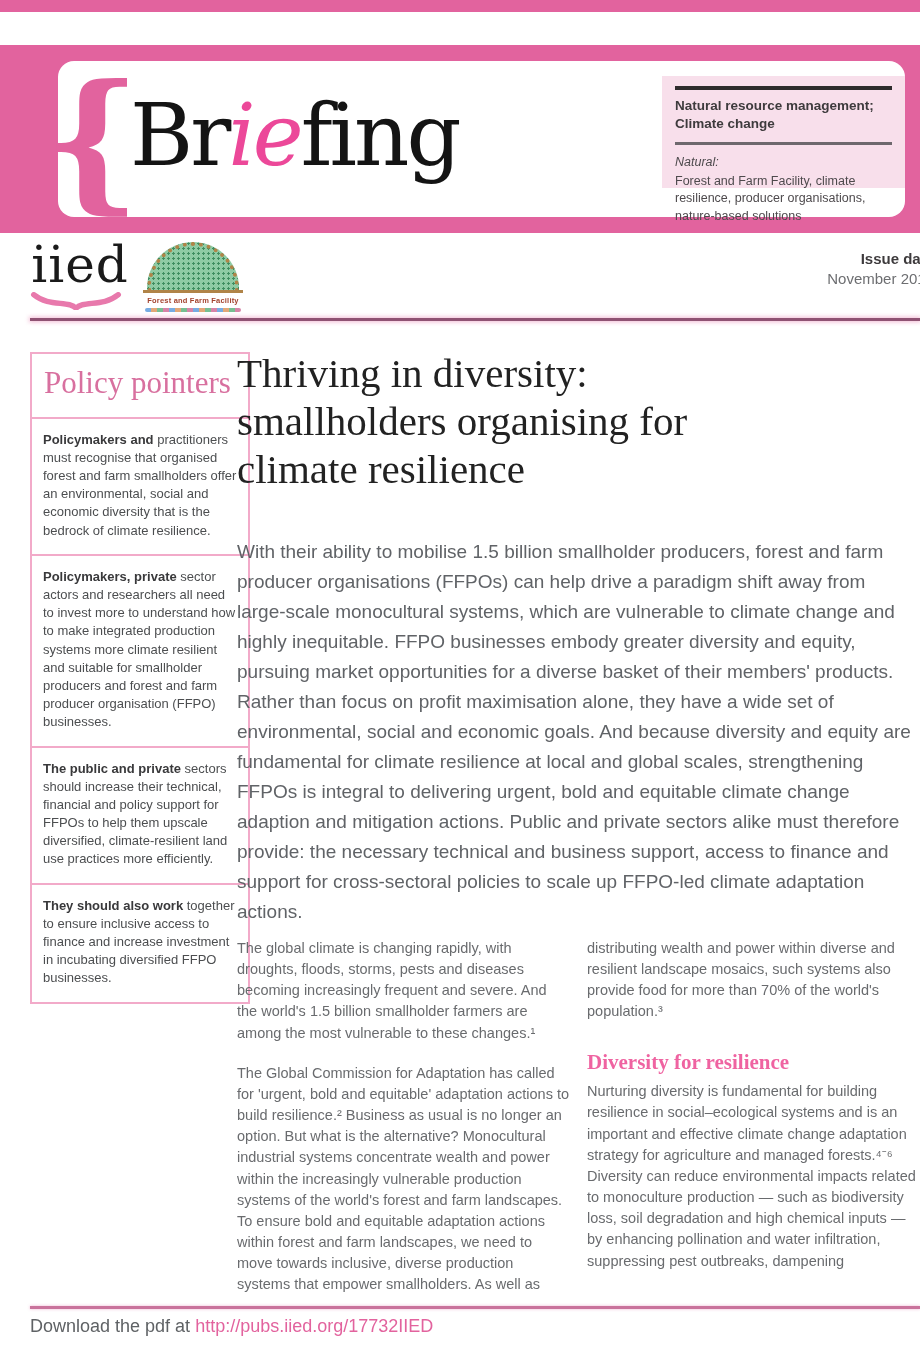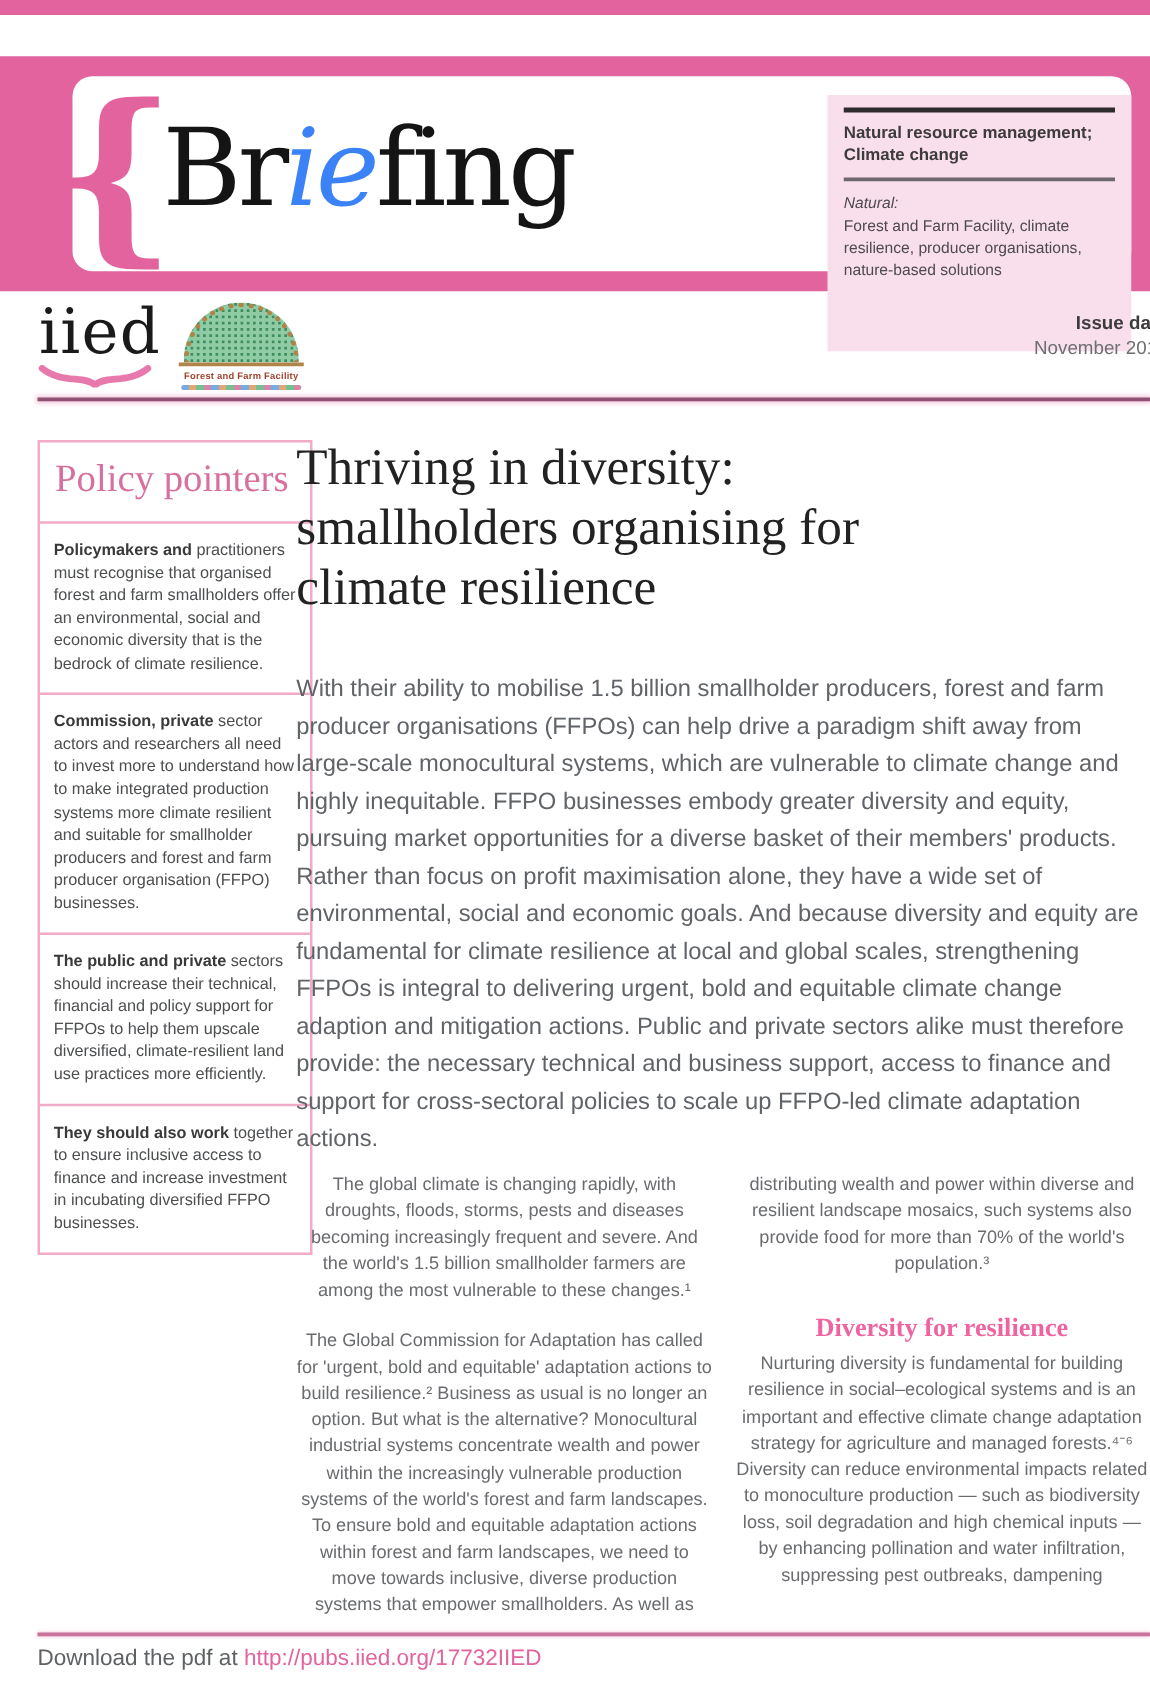--- a/index.html
+++ b/index.html
@@ -13,23 +13,23 @@
   .banner{position:absolute;top:45px;left:0;width:920px;height:188px;background:#e2639e;}
   .banner-card{position:absolute;top:16px;left:58px;width:847px;height:156px;background:#ffffff;border-radius:16px;}
   .banner-brace{
     position:absolute;left:-14px;top:50%;transform:translateY(-50%);
     font-family:"DejaVu Serif",serif;font-size:150px;line-height:1;color:#e2639e;font-weight:bold;
   }
   .briefing-word{
     position:absolute;left:72px;top:50%;transform:translateY(-54%);
     font-family:"DejaVu Serif",serif;font-size:86px;letter-spacing:-3px;color:#141414;white-space:nowrap;
   }
-  .briefing-word .ie{color:#3b82f6;font-style:italic;}
+  .briefing-word .ie{color:#ec4899;font-style:italic;}
   .keywords-box{
-    position:absolute;left:604px;top:15px;width:243px;height:205px;background:#f8dfeb;
+    position:absolute;left:604px;top:15px;width:243px;height:112px;background:#f8dfeb;
     box-sizing:border-box;padding:8px 13px;
   }
   .kw-rule-black{height:4px;background:#2e2b2c;margin:2px 0 7px;}
   .kw-title{font-weight:bold;font-size:13.5px;line-height:1.3;color:#3e3b3d;}
   .kw-rule-gray{height:3px;background:#6e686d;margin:10px 0 9px;}
   .kw-label{font-style:italic;font-size:12.5px;color:#4e4a4d;line-height:1.4;}
   .kw-text{font-size:12.5px;color:#4e4a4d;line-height:1.42;margin-top:1px;}
   
   .iied-logo{position:absolute;left:30px;top:240px;width:100px;text-align:center;}
   .iied-text{font-family:"DejaVu Serif",serif;font-size:50px;line-height:1;color:#1a1a1a;letter-spacing:1px;}
@@ -77,21 +77,21 @@
     font-family:"Liberation Serif",serif;font-size:41px;line-height:1.17;color:#222222;
   }
   .article-lead{
     position:absolute;left:237px;top:537px;width:676px;
     font-size:19px;line-height:1.58;color:#606367;
   }
   .columns{
     position:absolute;left:237px;top:938px;width:683px;height:354px;overflow:hidden;
     display:flex;gap:17px;
   }
-  .col{width:333px;font-size:14.5px;line-height:1.46;color:#696b6e;text-align:center;}
+  .col{width:333px;font-size:14.5px;line-height:1.46;color:#696b6e;}
   .col p{margin:0 0 19px;}
   .col-heading{
     font-family:"Liberation Serif",serif;font-weight:bold;font-size:21px;color:#ef63a1;
     margin:24px 0 4px;
   }
   
   .footer-rule{
     position:absolute;top:1306px;left:30px;right:0;height:3px;background:#c9739c;
     box-shadow:0 0 3px rgba(226,99,158,.5);
   }
@@ -135,21 +135,21 @@
 <div class="issue-block">
   <div class="issue-label">Issue date</div>
   <div class="issue-value">November 2019</div>
 </div>
 
 <div class="header-rule"></div>
 
 <div class="sidebar">
   <div class="sidebar-title">Policy pointers</div>
   <div class="pointer"><span class="lead-in">Policymakers and</span><span> practitioners must recognise that organised forest and farm smallholders offer an environmental, social and economic diversity that is the bedrock of climate resilience.</span></div>
-  <div class="pointer"><span class="lead-in">Commission, private</span><span> sector actors and researchers all need to invest more to understand how to make integrated production systems more climate resilient and suitable for smallholder producers and forest and farm producer organisation (FFPO) businesses.</span></div>
+  <div class="pointer"><span class="lead-in">Policymakers, private</span><span> sector actors and researchers all need to invest more to understand how to make integrated production systems more climate resilient and suitable for smallholder producers and forest and farm producer organisation (FFPO) businesses.</span></div>
   <div class="pointer"><span class="lead-in">The public and private</span><span> sectors should increase their technical, financial and policy support for FFPOs to help them upscale diversified, climate-resilient land use practices more efficiently.</span></div>
   <div class="pointer"><span class="lead-in">They should also work</span><span> together to ensure inclusive access to finance and increase investment in incubating diversified FFPO businesses.</span></div>
 </div>
 
 <h1 class="article-title" style="margin:0;font-weight:normal;">
   <div>Thriving in diversity:</div>
   <div>smallholders organising for</div>
   <div>climate resilience</div>
 </h1>
 

